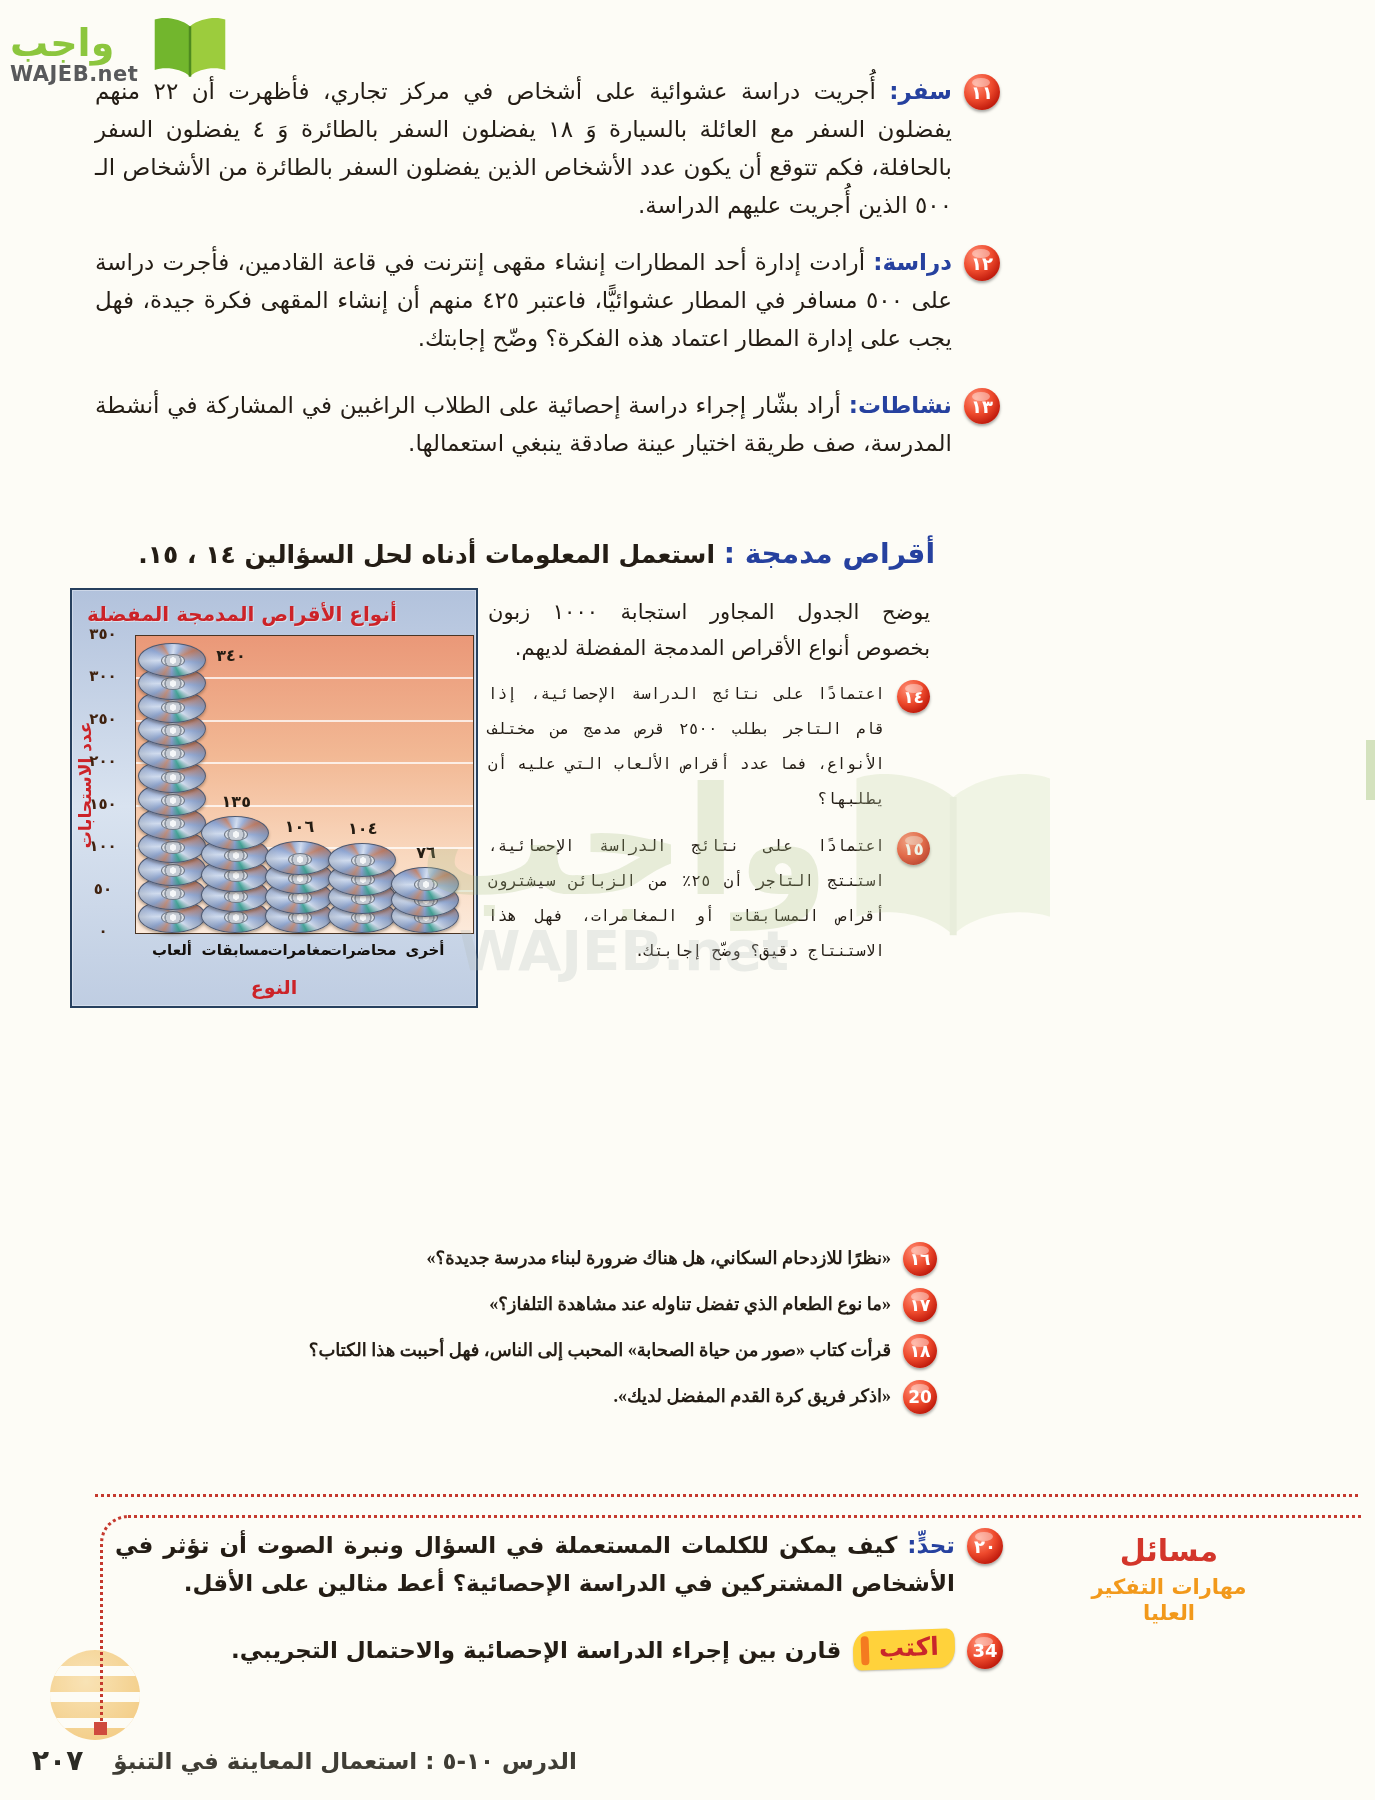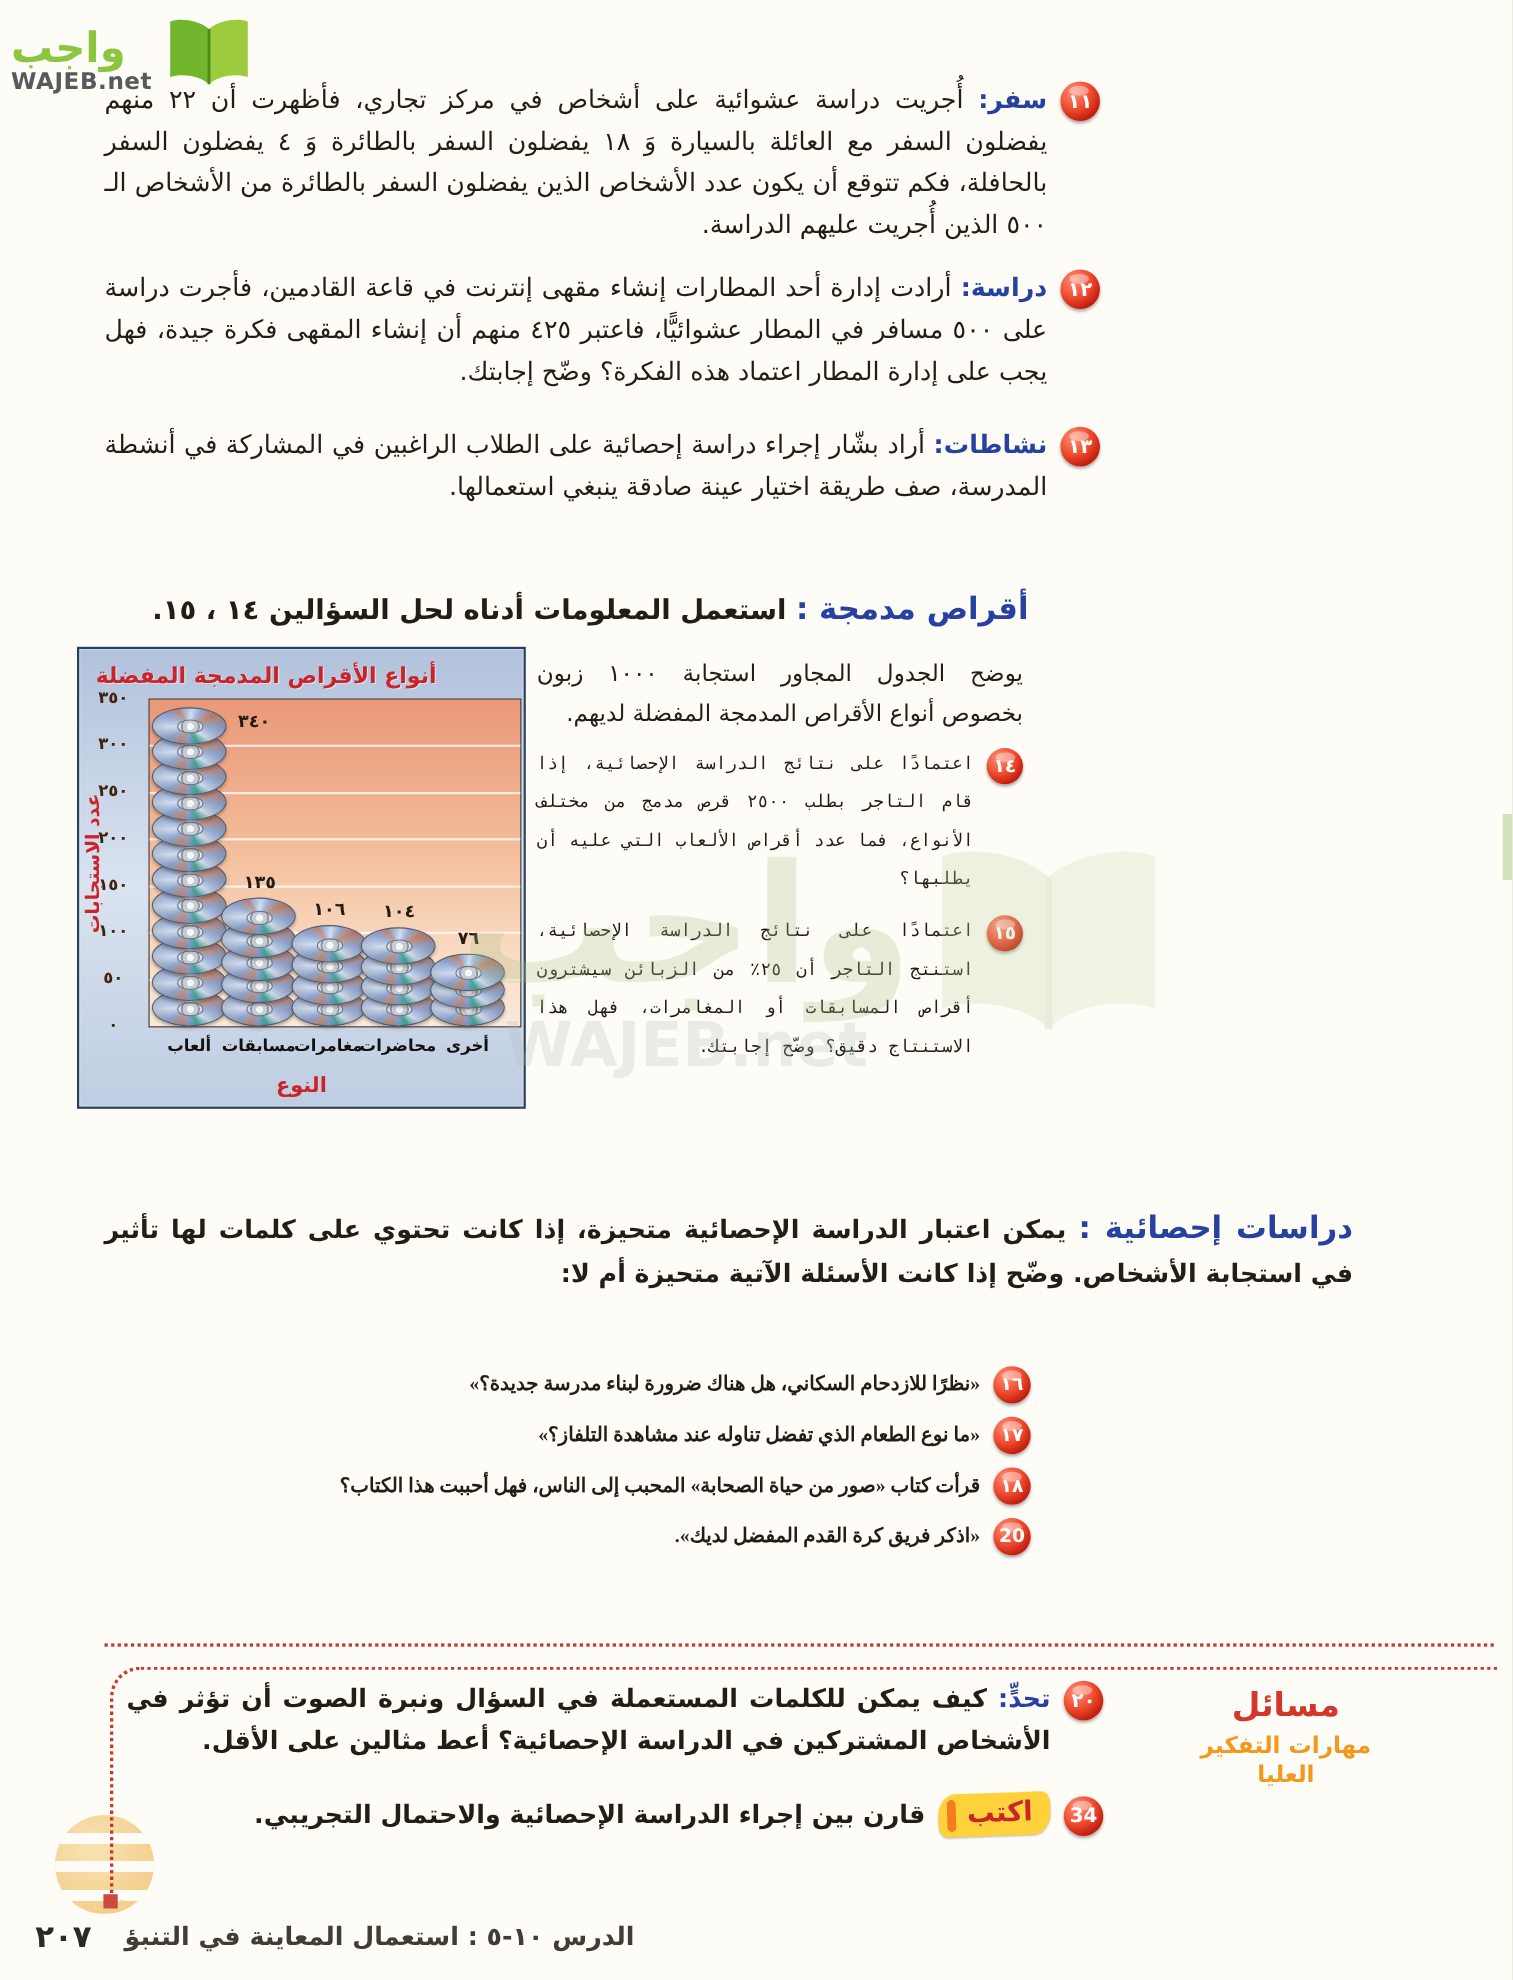--- a/index.html
+++ b/index.html
@@ -225,26 +225,20 @@
     <div class="prob">
       <span class="badge">١٤</span>
       <p class="ptext"><span>اعتمادًا على نتائج الدراسة الإحصائية، إذا قام التاجر بطلب ٢٥٠٠ قرص مدمج من مختلف الأنواع، فما عدد أقراص الألعاب التي عليه أن يطلبها؟</span></p>
     </div>
     <div class="prob">
       <span class="badge">١٥</span>
       <p class="ptext"><span>اعتمادًا على نتائج الدراسة الإحصائية، استنتج التاجر أن ٢٥٪ من الزبائن سيشترون أقراص المسابقات أو المغامرات، فهل هذا الاستنتاج دقيق؟ وضّح إجابتك.</span></p>
     </div>
   </div>
 
-  <div class="studies">
-    <p>
-      <span class="kw" style="font-size:28px;">دراسات إحصائية :</span>
-      <span>يمكن اعتبار الدراسة الإحصائية متحيزة، إذا كانت تحتوي على كلمات لها تأثير في استجابة الأشخاص. وضّح إذا كانت الأسئلة الآتية متحيزة أم لا:</span>
-    </p>
-  </div>
 
   <div class="qlist">
     <div class="prob">
       <span class="badge">١٦</span>
       <p class="ptext">«نظرًا للازدحام السكاني، هل هناك ضرورة لبناء مدرسة جديدة؟»</p>
     </div>
     <div class="prob">
       <span class="badge">١٧</span>
       <p class="ptext">«ما نوع الطعام الذي تفضل تناوله عند مشاهدة التلفاز؟»</p>
     </div>

